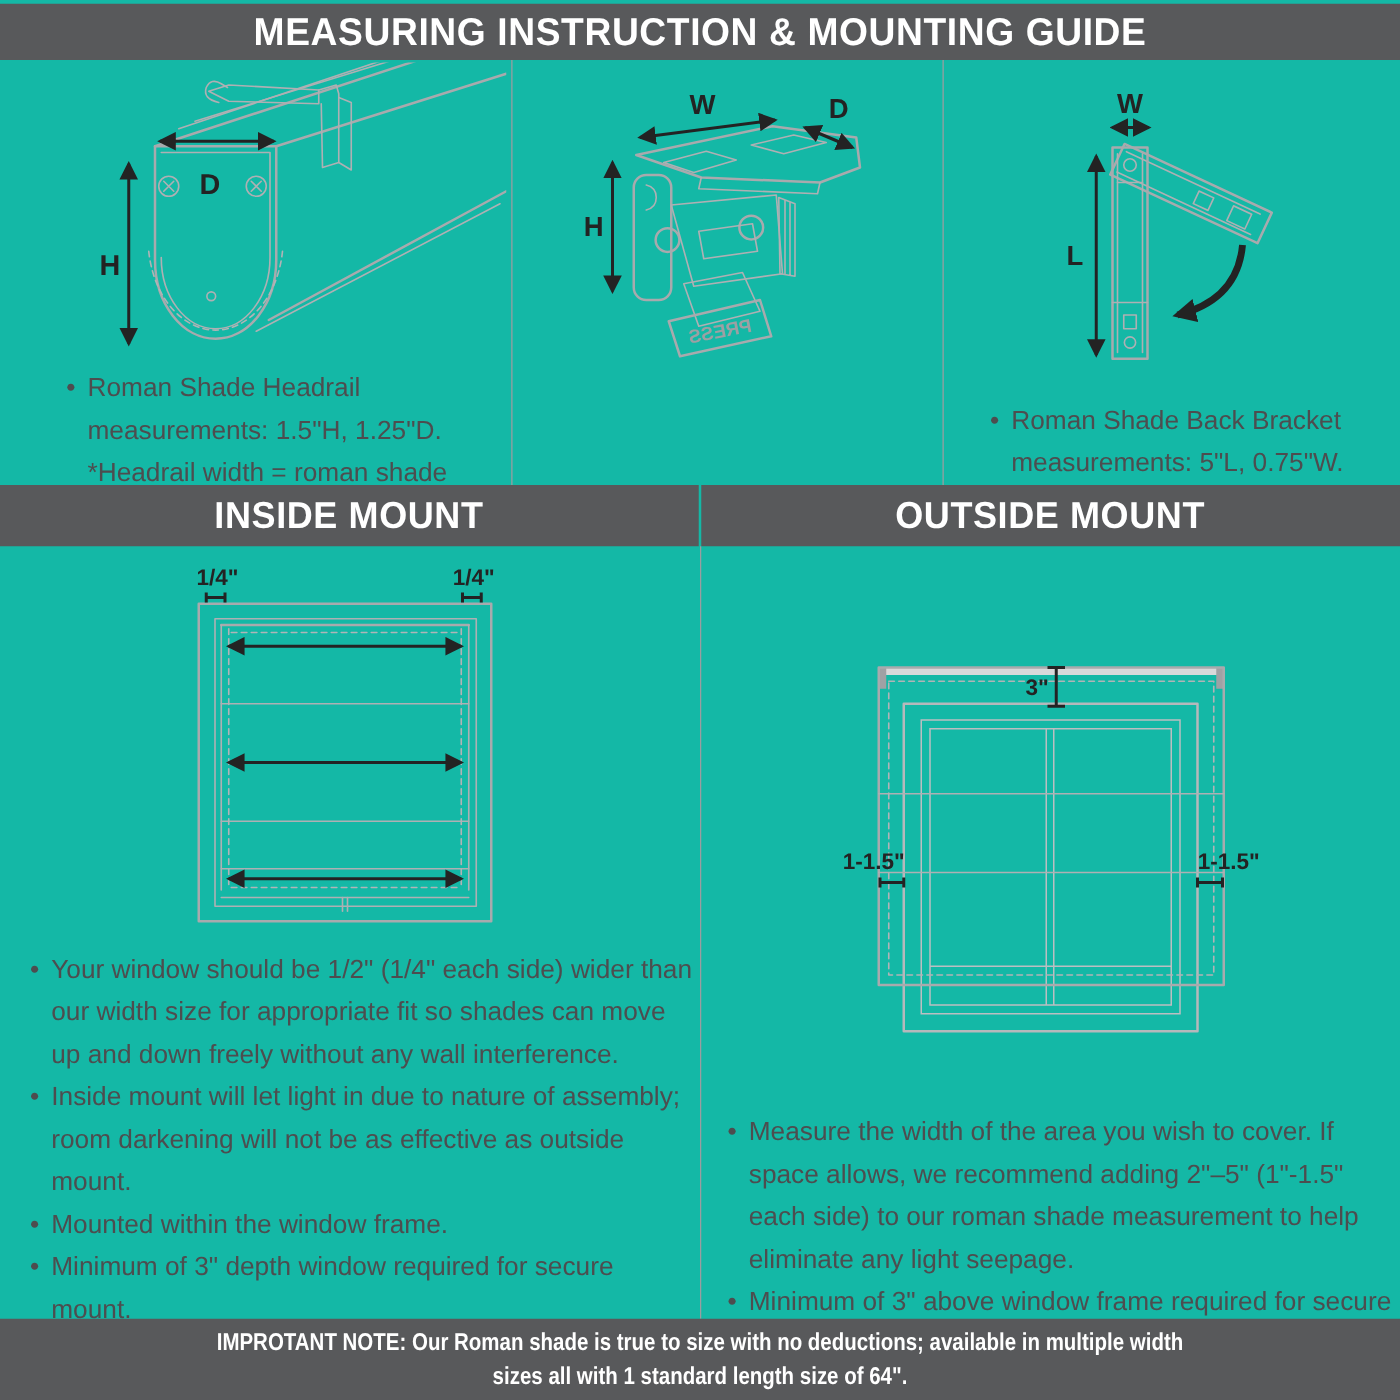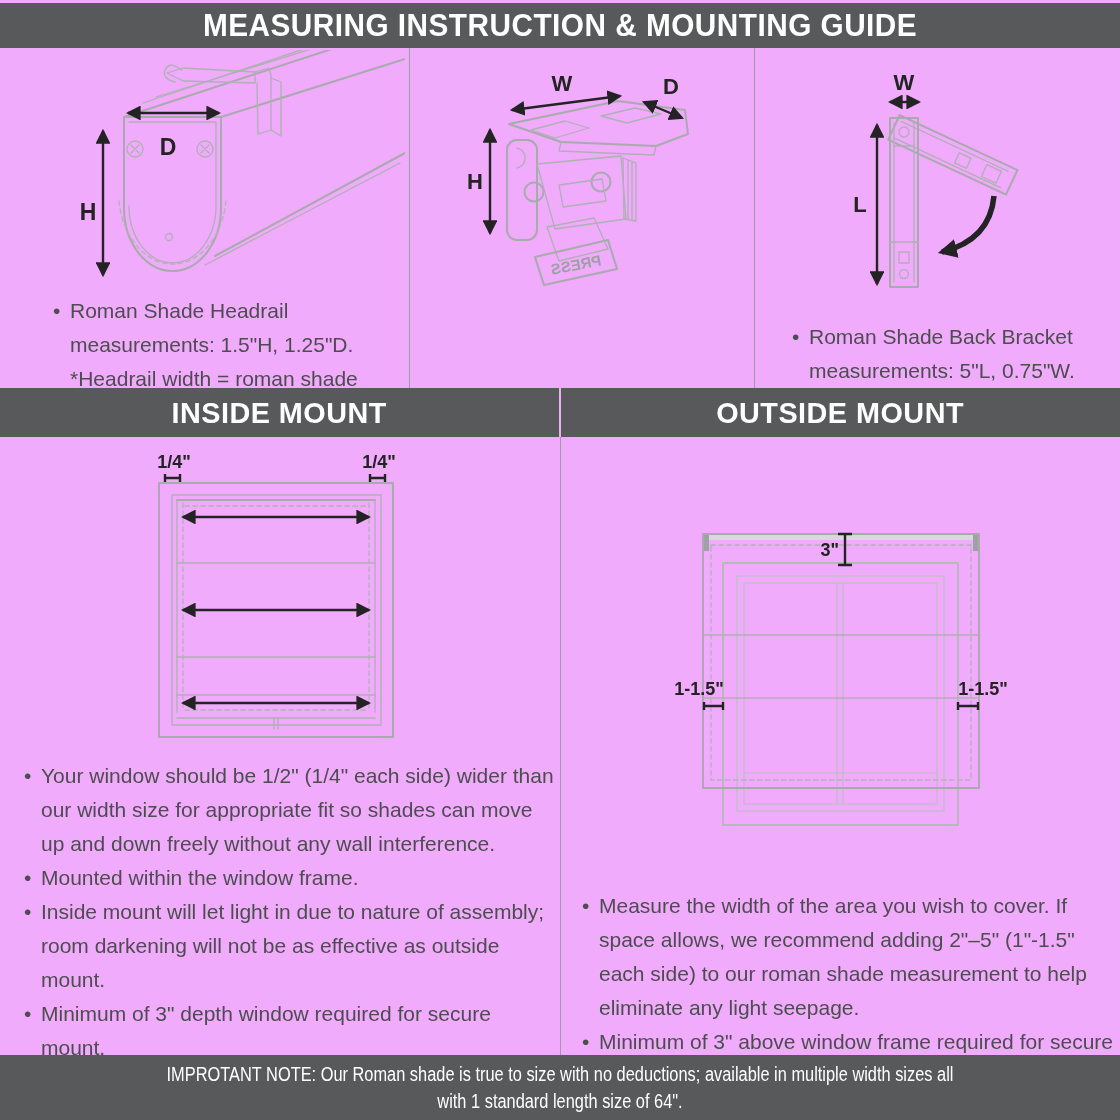--- a/index.html
+++ b/index.html
@@ -1,21 +1,21 @@
 <!DOCTYPE html>
 <html><head>
 <meta charset="utf-8">
 <style>
   html,body{margin:0;padding:0;background:#fff}
-  .page{position:relative;width:1120px;height:1120px;background:#f0abfc;overflow:hidden;
+  .page{position:relative;width:1120px;height:1120px;background:#14b8a6;overflow:hidden;
         font-family:"Liberation Sans",sans-serif;color:#4d4d4f}
   .banner{position:absolute;background:#58595b;color:#ffffff;display:flex;align-items:center;
           justify-content:center;text-align:center}
   #top-banner{left:0;top:3px;width:1120px;height:45px;font-size:31px;font-weight:bold;letter-spacing:.5px}
-  #footer-banner{left:0;top:1055px;width:1120px;height:65px;font-size:19.5px;font-weight:normal;line-height:27px}
+  #footer-banner{left:0;top:1055px;width:1120px;height:65px;font-size:19.5px;font-weight:bold;line-height:27px}
   .head-bar{position:absolute;top:388px;height:49px;background:#58595b;color:#fff;display:flex;
             align-items:center;justify-content:center;font-size:30px;font-weight:bold;letter-spacing:.5px}
   #head-inside{left:0;width:559px}
   #head-outside{left:561px;width:559px}
   .cond{display:inline-block;transform:scaleX(.96);white-space:nowrap}
   .cond2{display:inline-block;width:960px;transform:scaleX(.84);transform-origin:50% 50%}
   .vline{position:absolute;width:1px;background:#9b9da0}
   #vline-1{left:409px;top:48px;height:340px}
   #vline-2{left:754px;top:48px;height:340px}
   #vline-3{left:560px;top:437px;height:618px}
@@ -180,22 +180,22 @@
     <path class="blk dim" stroke-width="3" d="M38,255 H224"></path>
     <path class="blk" stroke-width="1.8" d="M20,30 H35 M20,26 V34 M35,26 V34"></path>
     <path class="blk" stroke-width="1.8" d="M225,30 H240 M225,26 V34 M240,26 V34"></path>
     <text class="dlab" x="29" y="20" font-size="18" text-anchor="middle">1/4"</text>
     <text class="dlab" x="234" y="20" font-size="18" text-anchor="middle">1/4"</text>
   </svg>
 
   <div id="inside-bullets" class="bullets">
     <ul>
       <li>Your window should be 1/2" (1/4" each side) wider than our width size for appropriate fit so shades can move up and down freely without any wall interference.</li>
+      <li>Inside mount will let light in due to nature of assembly; room darkening will not be as effective as outside mount.</li>
       <li>Mounted within the window frame.</li>
-      <li>Inside mount will let light in due to nature of assembly; room darkening will not be as effective as outside mount.</li>
       <li>Minimum of 3" depth window required for secure mount.</li>
     </ul>
   </div>
 
   <svg id="svg-outside-window" width="360" height="330" viewBox="0 0 360 330">
     <g>
       <rect class="lnw" x="63" y="48" width="235" height="262"></rect>
       <rect class="lnw1" x="77" y="61" width="207" height="235"></rect>
       <rect class="lnw1" x="84" y="68" width="193" height="221"></rect>
       <path class="lnw1" d="M177,68 V289 M183,68 V289"></path>

